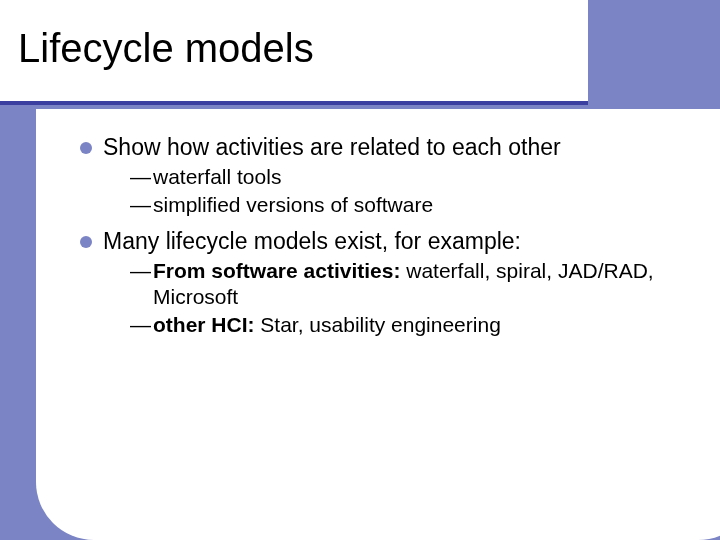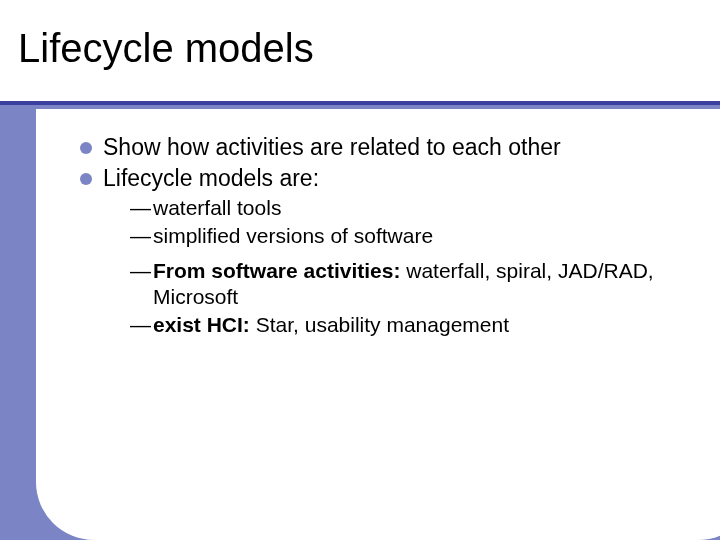--- a/index.html
+++ b/index.html
@@ -8,21 +8,21 @@
     height: 540px;
     background: #7b84c4;
     font-family: Arial, Helvetica, sans-serif;
     position: relative;
     overflow: hidden;
   }
   .title-block {
     position: absolute;
     top: 0;
     left: 0;
-    width: 720px;
+    width: 588px;
     height: 105px;
     background: #ffffff;
     border-bottom: 4px solid #3a3fa0;
   }
   .title-block .title {
     position: absolute;
     left: 18px;
     top: 26px;
     font-size: 40px;
     color: #000;
@@ -90,46 +90,46 @@
 </div>
 
 <div class="content-frame">
   <div class="content-inner">
 
     <div class="bullet-row">
       <div class="disc"></div>
       <div class="bullet-text">Show how activities are related to each other</div>
     </div>
 
-    <div class="bullet-row">
-      <div class="disc"></div>
-      <div class="bullet-text">Lifecycle models are:</div>
-    </div>
 
     <div class="sub-list">
       <div class="sub-row">
         <div class="em-dash">—</div>
         <div class="sub-text">waterfall tools</div>
       </div>
       <div class="sub-row">
         <div class="em-dash">—</div>
         <div class="sub-text">simplified versions of software</div>
       </div>
     </div>
 
+    <div class="bullet-row">
+      <div class="disc"></div>
+      <div class="bullet-text">Many lifecycle models exist, for example:</div>
+    </div>
 
     <div class="sub-list">
       <div class="sub-row">
         <div class="em-dash">—</div>
         <div class="sub-text">
           <b>From software activities:</b><span> waterfall, spiral, JAD/RAD, Microsoft</span>
         </div>
       </div>
       <div class="sub-row">
         <div class="em-dash">—</div>
         <div class="sub-text">
-          <b>exist HCI:</b><span> Star, usability management</span>
+          <b>other HCI:</b><span> Star, usability engineering</span>
         </div>
       </div>
     </div>
 
   </div>
 </div>
 
 </body></html>

